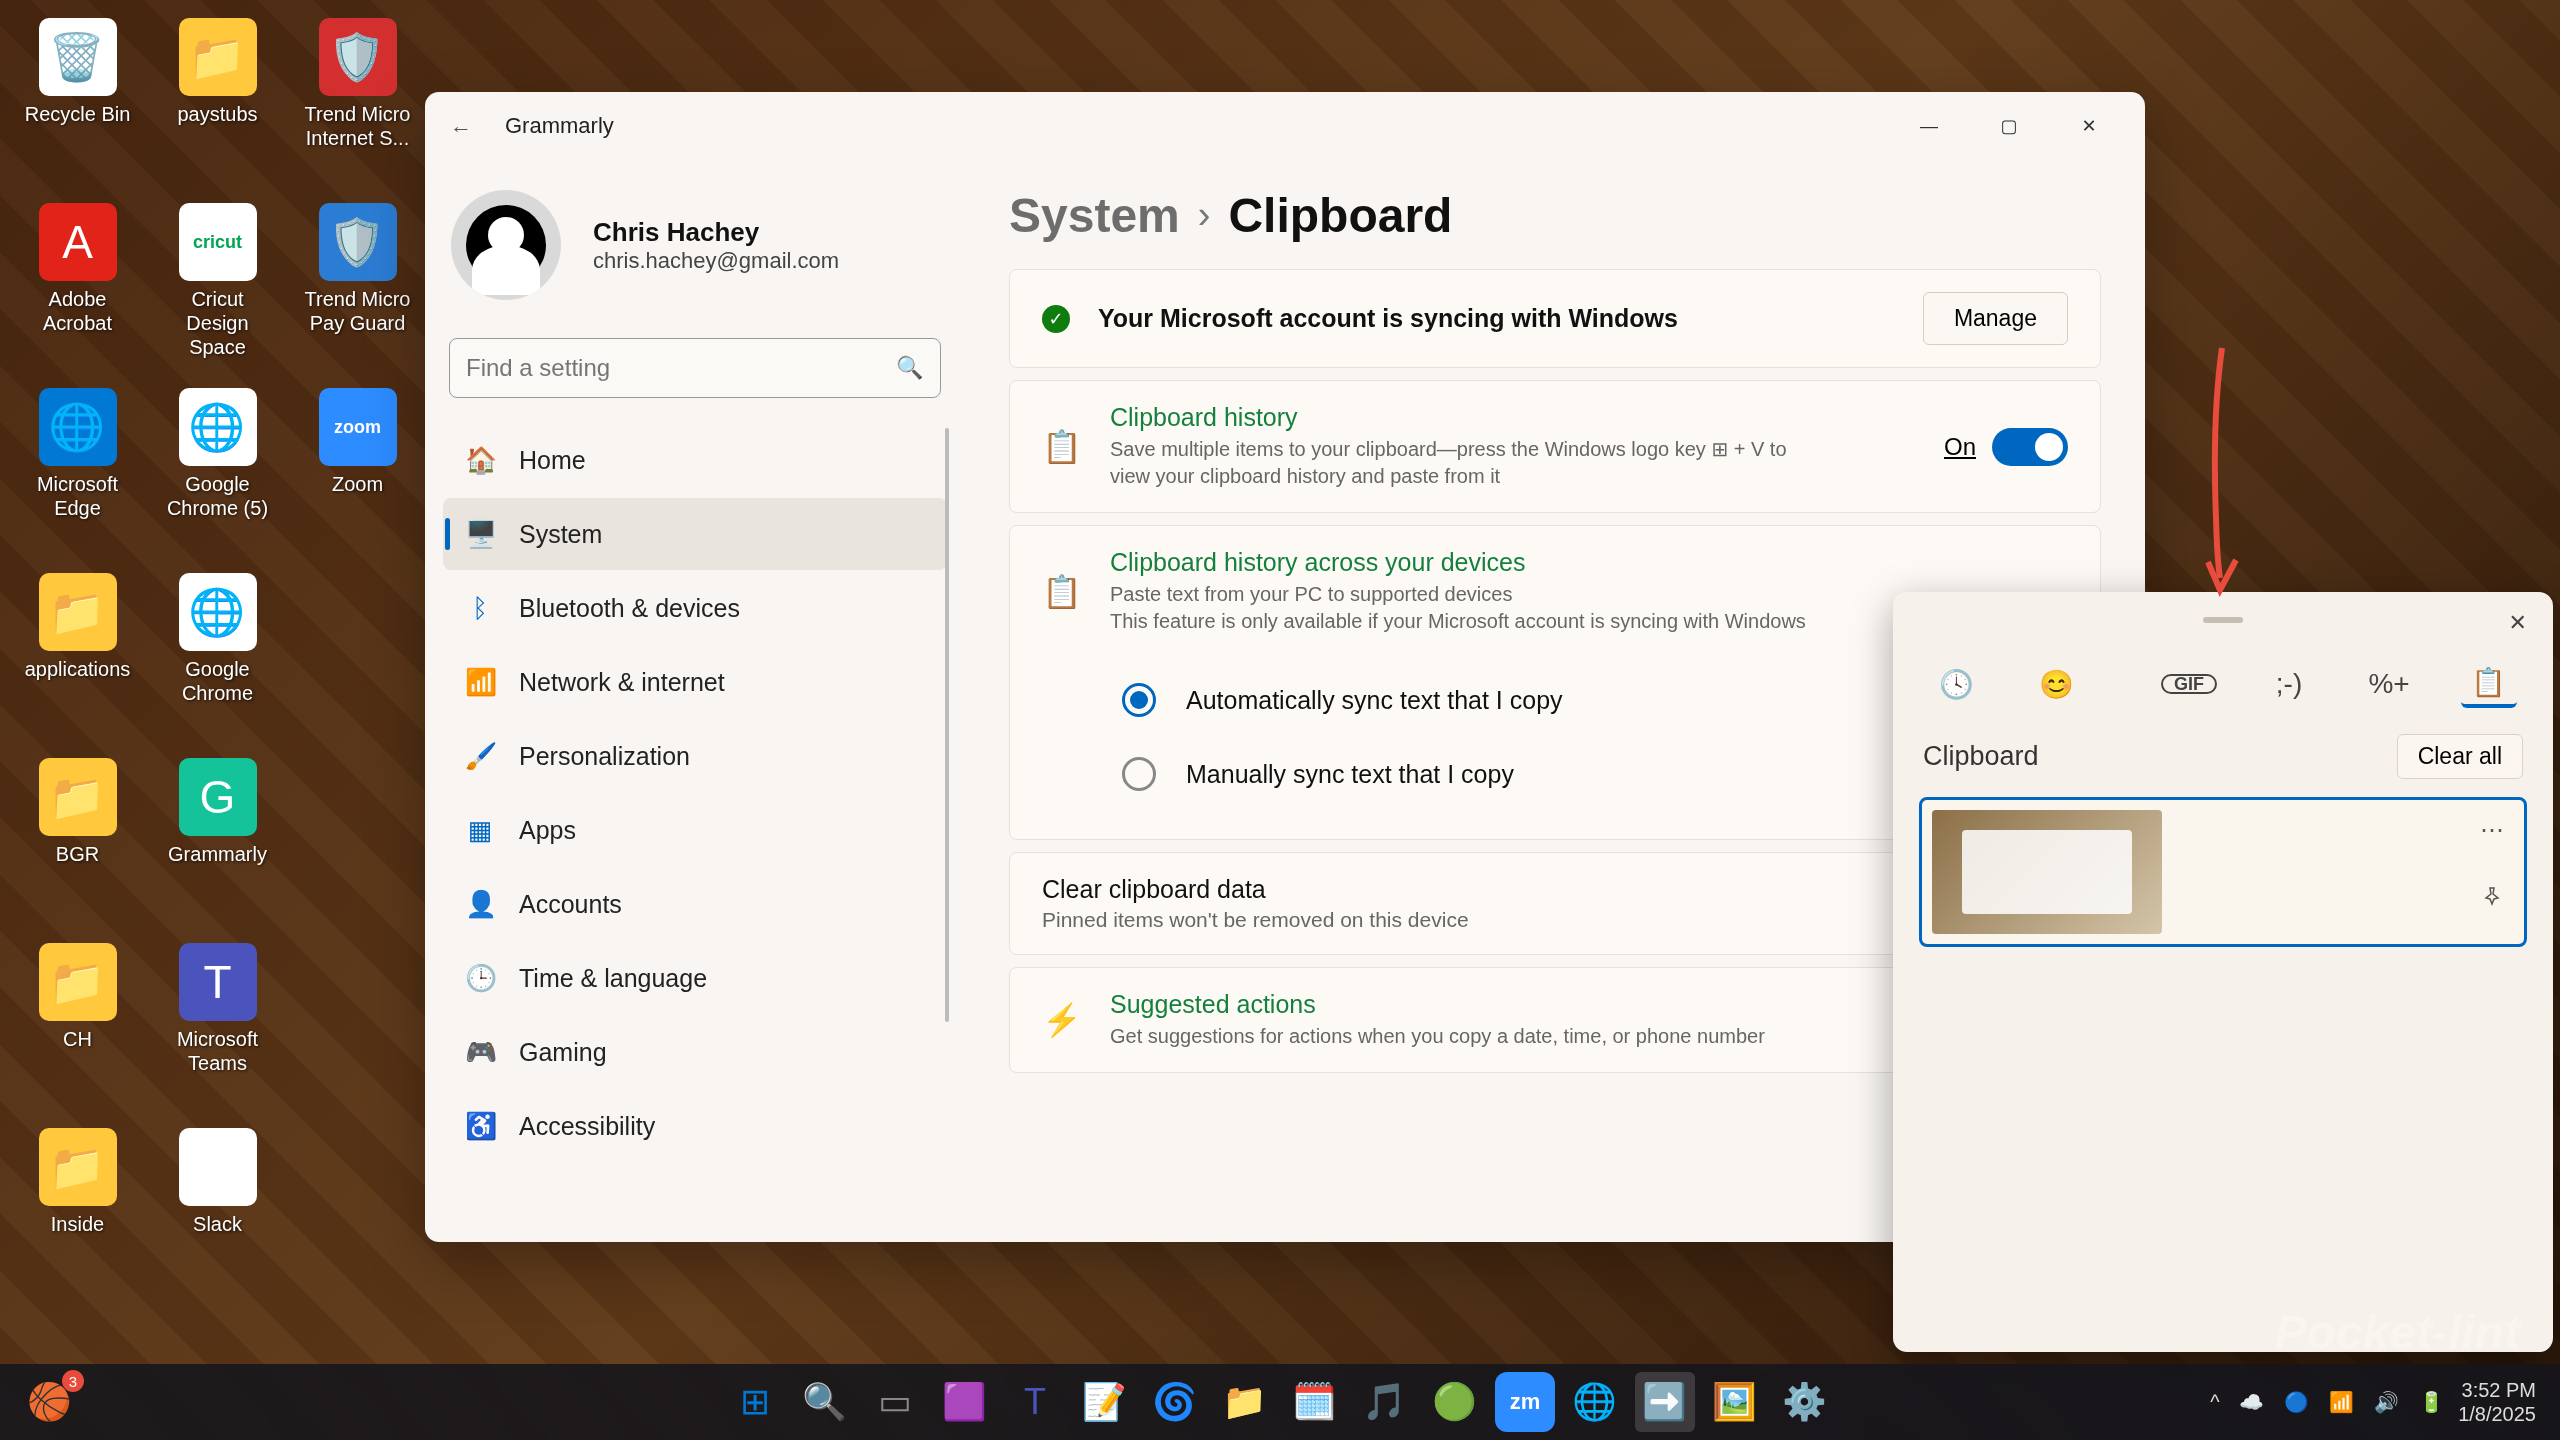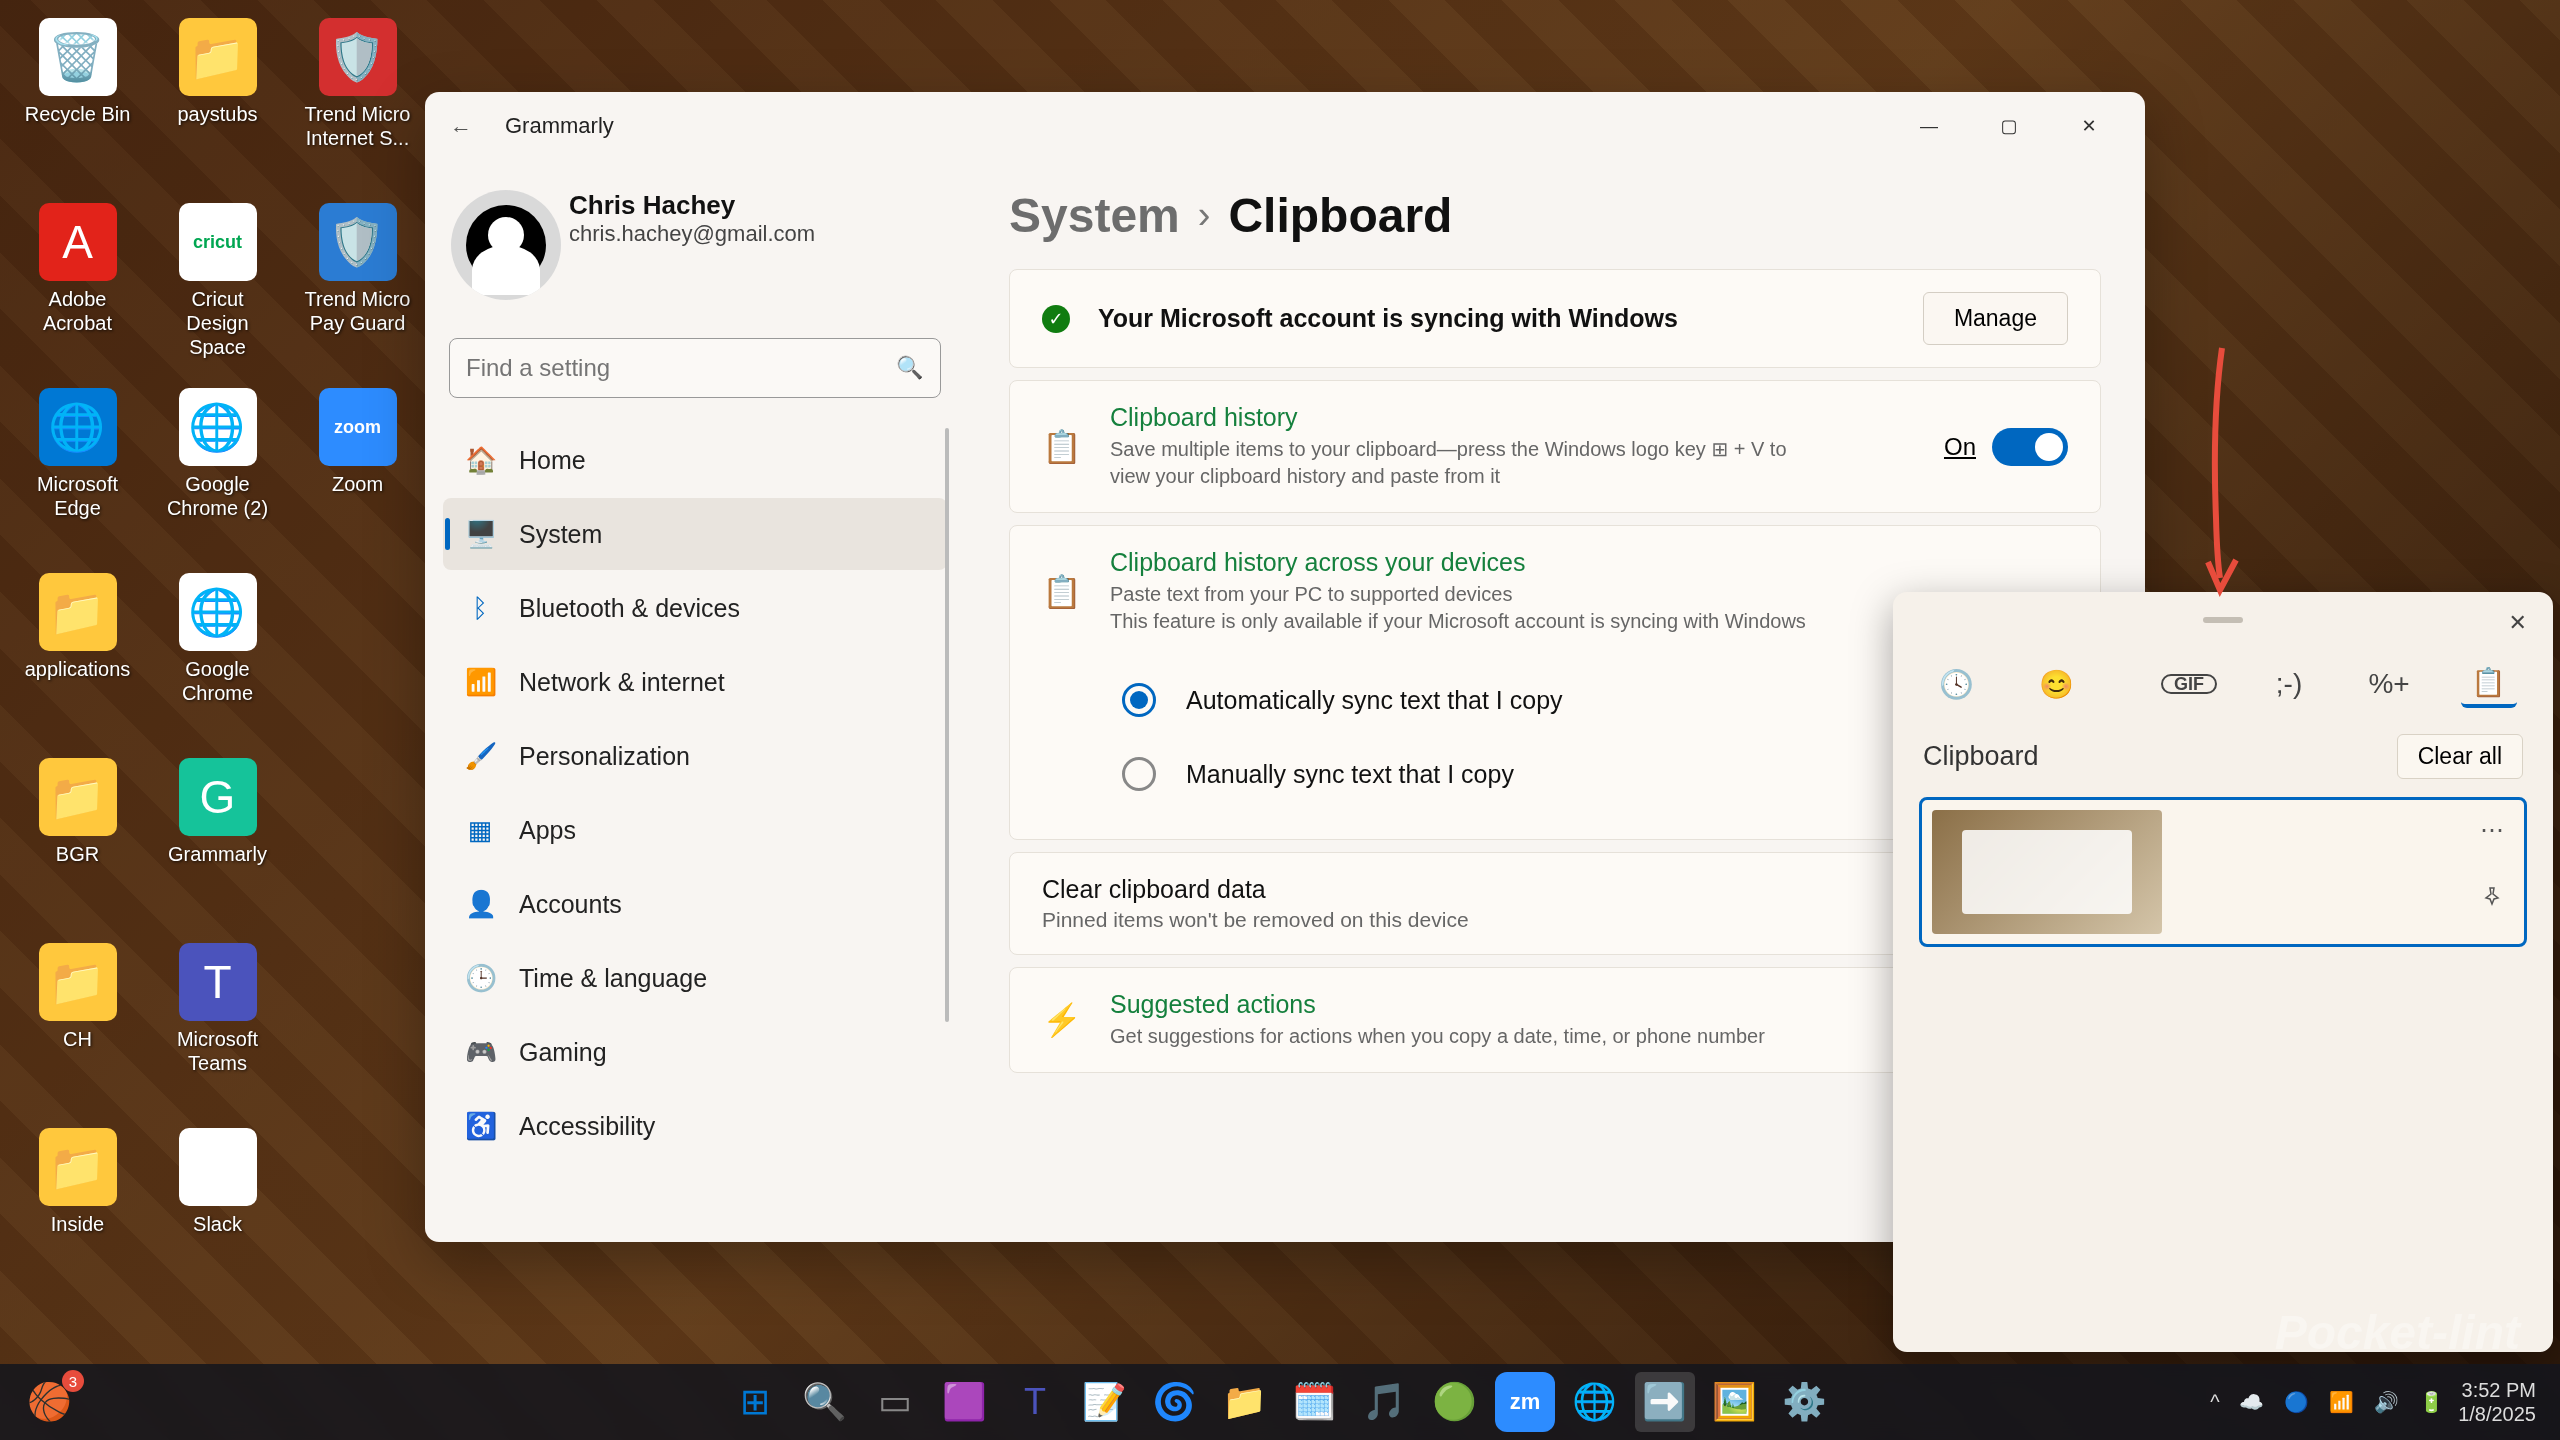--- a/index.html
+++ b/index.html
@@ -62,21 +62,21 @@
 .titlebar .title { font-size: 22px; color: #222; margin-left: 24px; }
 .titlebar .win-controls { margin-left: auto; display: flex; gap: 0; }
 .titlebar .win-btn { width: 80px; height: 50px; display:flex; align-items:center; justify-content:center; font-size:18px; color:#333; cursor:pointer; }
 
 .settings-body { flex: 1; display: flex; overflow: hidden; }
 
 .sidebar {
   width: 540px; padding: 12px 18px; overflow-y: auto;
   border-right: none;
 }
-.profile { display: flex; gap: 8px; padding: 18px 8px 30px; }
+.profile { display: flex; align-items: center; gap: 32px; padding: 18px 8px 30px; }
 .avatar {
   width: 110px; height: 110px; border-radius: 55px; background: #d9d9d9;
   display:flex; align-items:center; justify-content:center; overflow:hidden;
 }
 .avatar-inner {
   width: 80px; height: 80px; border-radius: 50%; background: #000;
   position: relative;
 }
 .avatar-inner::before {
   content:''; position:absolute; top:12px; left:22px; width:36px; height:36px; border-radius:50%; background:#fff;
@@ -263,21 +263,21 @@
     <div class="desktop-icon">
       <div class="icon-img" style="background: rgb(43, 124, 211);">🛡️</div>
       <div class="label">Trend Micro Pay Guard</div>
     </div>
     <div class="desktop-icon">
       <div class="icon-img" style="background: rgb(0, 120, 212);">🌐</div>
       <div class="label">Microsoft Edge</div>
     </div>
     <div class="desktop-icon">
       <div class="icon-img" style="background: rgb(255, 255, 255);">🌐</div>
-      <div class="label">Google Chrome (2)</div>
+      <div class="label">Google Chrome (5)</div>
     </div>
     <div class="desktop-icon">
       <div class="icon-img" style="background: rgb(45, 140, 255); color: rgb(255, 255, 255); font-size: 18px; font-weight: 700;">zoom</div>
       <div class="label">Zoom</div>
     </div>
     <div class="desktop-icon">
       <div class="icon-img" style="background: rgb(255, 200, 61);">📁</div>
       <div class="label">applications</div>
     </div>
     <div class="desktop-icon">

